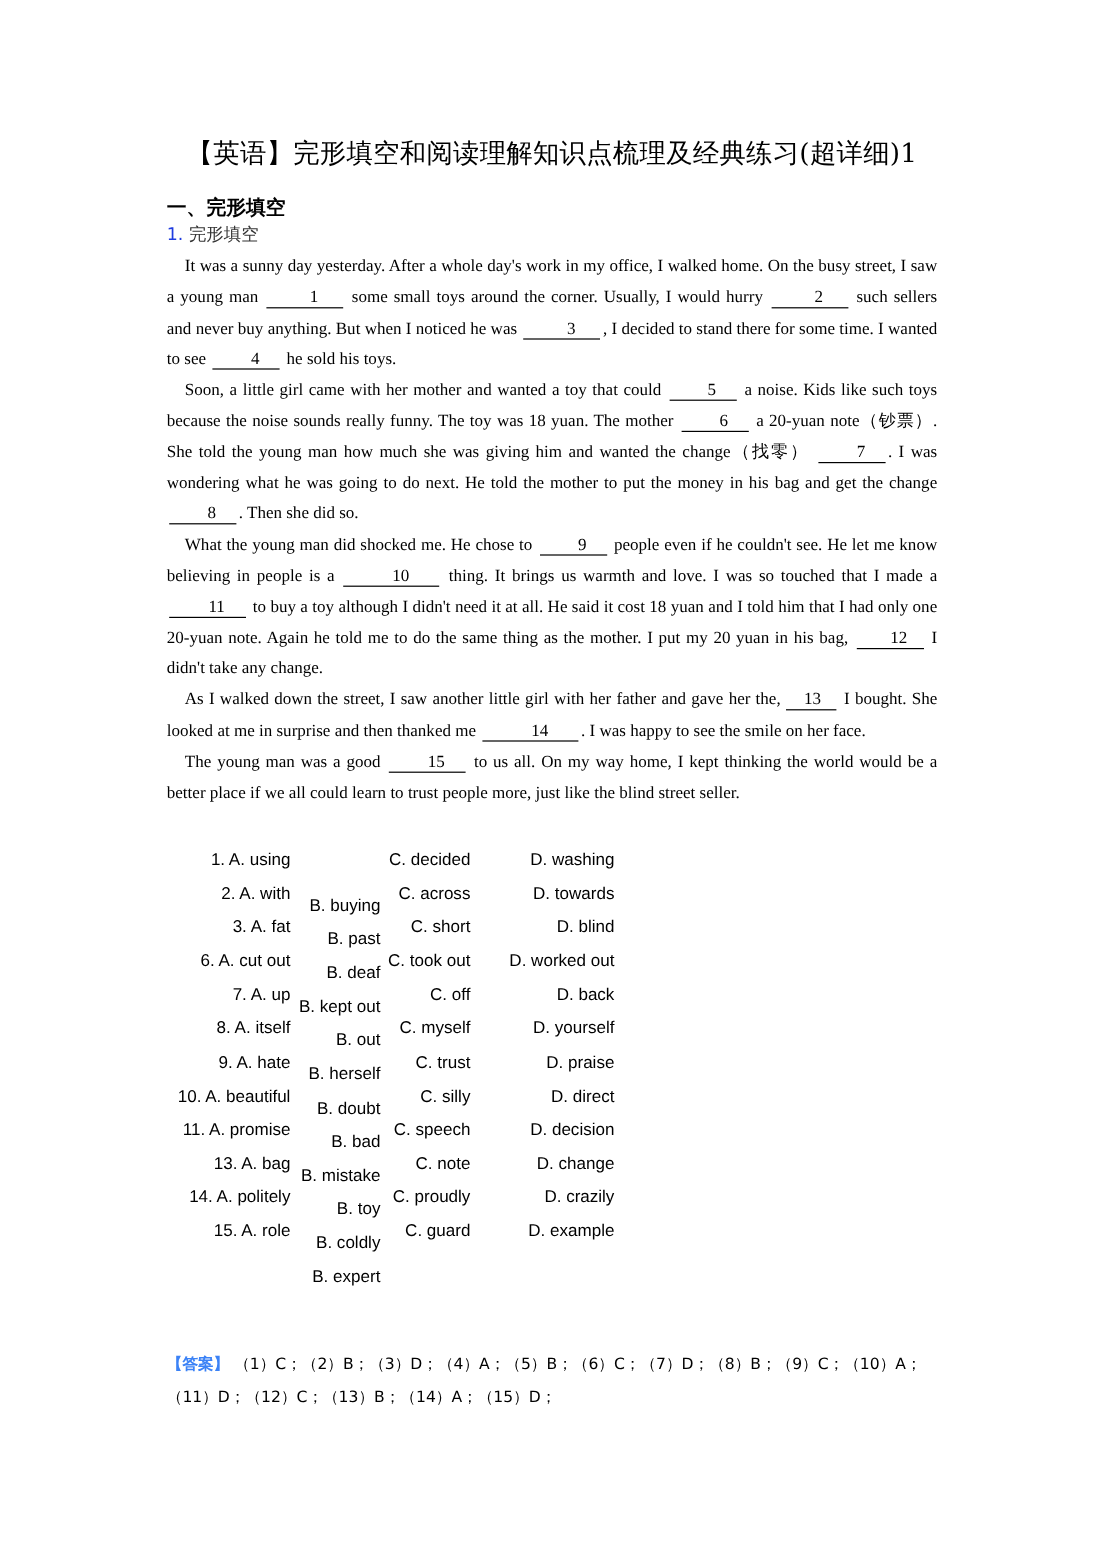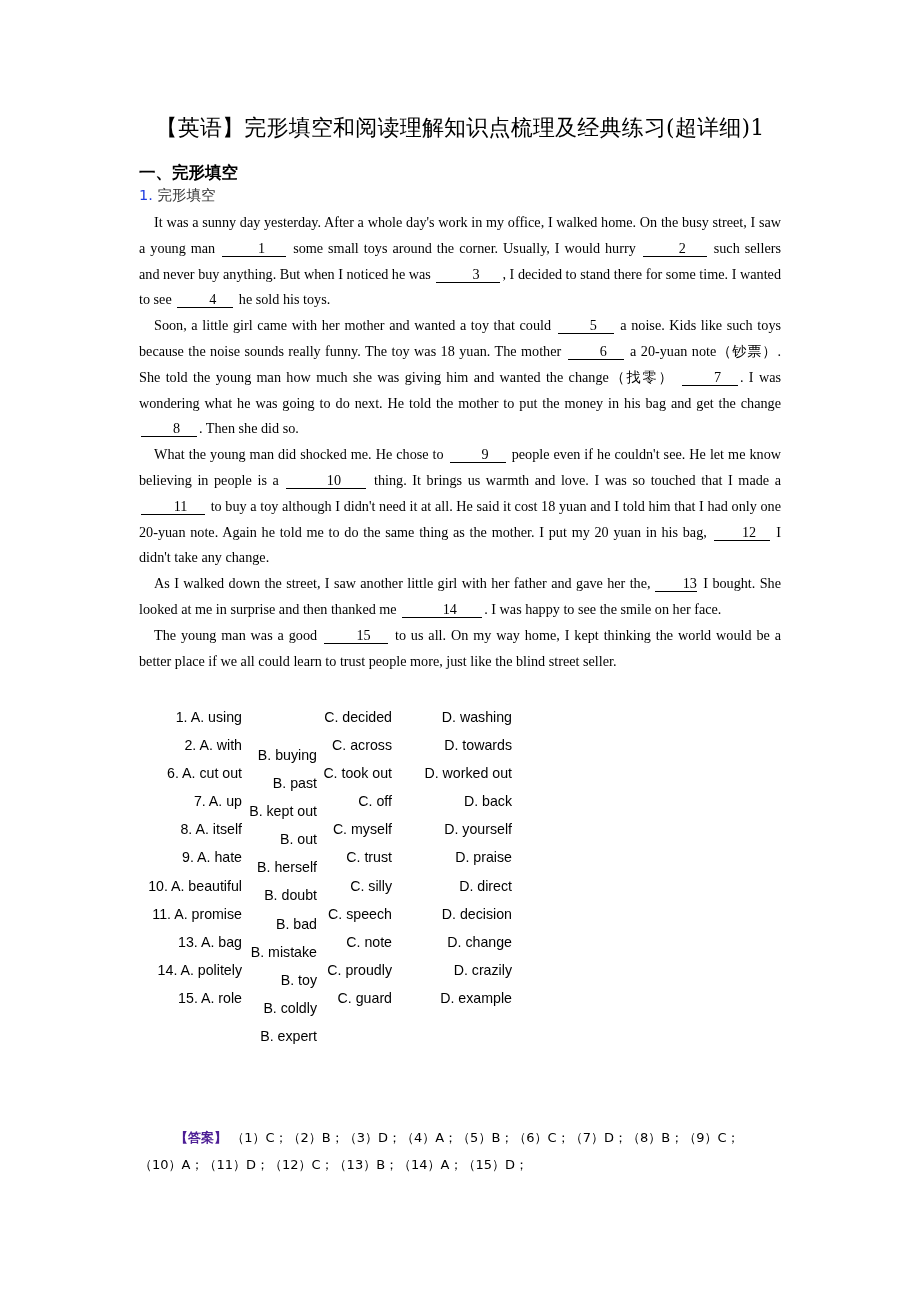--- a/index.html
+++ b/index.html
@@ -24,36 +24,36 @@
     text-align: justify;
   }
   .passage p { margin: 0; text-indent: 15px; }
   .blank {
     display: inline-block; border-bottom: 1px solid #000; text-align: center;
     line-height: 16px; padding: 0; margin: 0 2px;
   }
   .b-mid { width: 56px; }
   .b-long { width: 64px; }
   .b-xlong { width: 80px; }
-  .b-13 { width: 42px; text-align: right; margin-left: 0; }
+  .b-13 { width: 42px; text-align: left; margin-left: 0; }
   .options {
     position: absolute; left: 0; top: 703px; width: 642px;
     font-family: "Liberation Sans", sans-serif; font-size: 14.2px;
   }
   .opt-row { height: 28.1px; line-height: 28px; white-space: nowrap; display: flex; text-align: right; }
   .opt-row span { display: inline-block; }
   .c-a { width: 103px; }
   .c-b { width: 75px; margin-top: 38px; }
   .c-c { width: 75px; }
   .c-d { width: 120px; }
   .answer {
     position: absolute; left: 0; top: 1124px; width: 642px;
     font-family: "DejaVu Sans", sans-serif; font-size: 13px; line-height: 27px;
   }
-  .answer .label { color: #4c1d95; font-weight: bold; margin-left: 36px; }
+  .answer .label { color: #3b82f6; font-weight: bold; }
 </style>
 </head>
 <body>
 
 <div class="page">
   <div class="title">【英语】完形填空和阅读理解知识点梳理及经典练习(超详细)1</div>
   <div class="section-heading">一、完形填空</div>
   <div class="q-heading">
     <span class="num">1.</span>
     <span>完形填空</span>
@@ -72,20 +72,26 @@
         <span class="c-a">1. A. using</span>
         <span class="c-b">B. buying</span>
         <span class="c-c">C. decided</span>
         <span class="c-d">D. washing</span>
       </div>
       <div class="opt-row">
         <span class="c-a">2. A. with</span>
         <span class="c-b">B. past</span>
         <span class="c-c">C. across</span>
         <span class="c-d">D. towards</span>
+      </div>
+      <div class="opt-row">
+        <span class="c-a">3. A. fat</span>
+        <span class="c-b">B. deaf</span>
+        <span class="c-c">C. short</span>
+        <span class="c-d">D. blind</span>
       </div>
       <div class="opt-row">
         <span class="c-a">6. A. cut out</span>
         <span class="c-b">B. kept out</span>
         <span class="c-c">C. took out</span>
         <span class="c-d">D. worked out</span>
       </div>
       <div class="opt-row">
         <span class="c-a">7. A. up</span>
         <span class="c-b">B. out</span>

